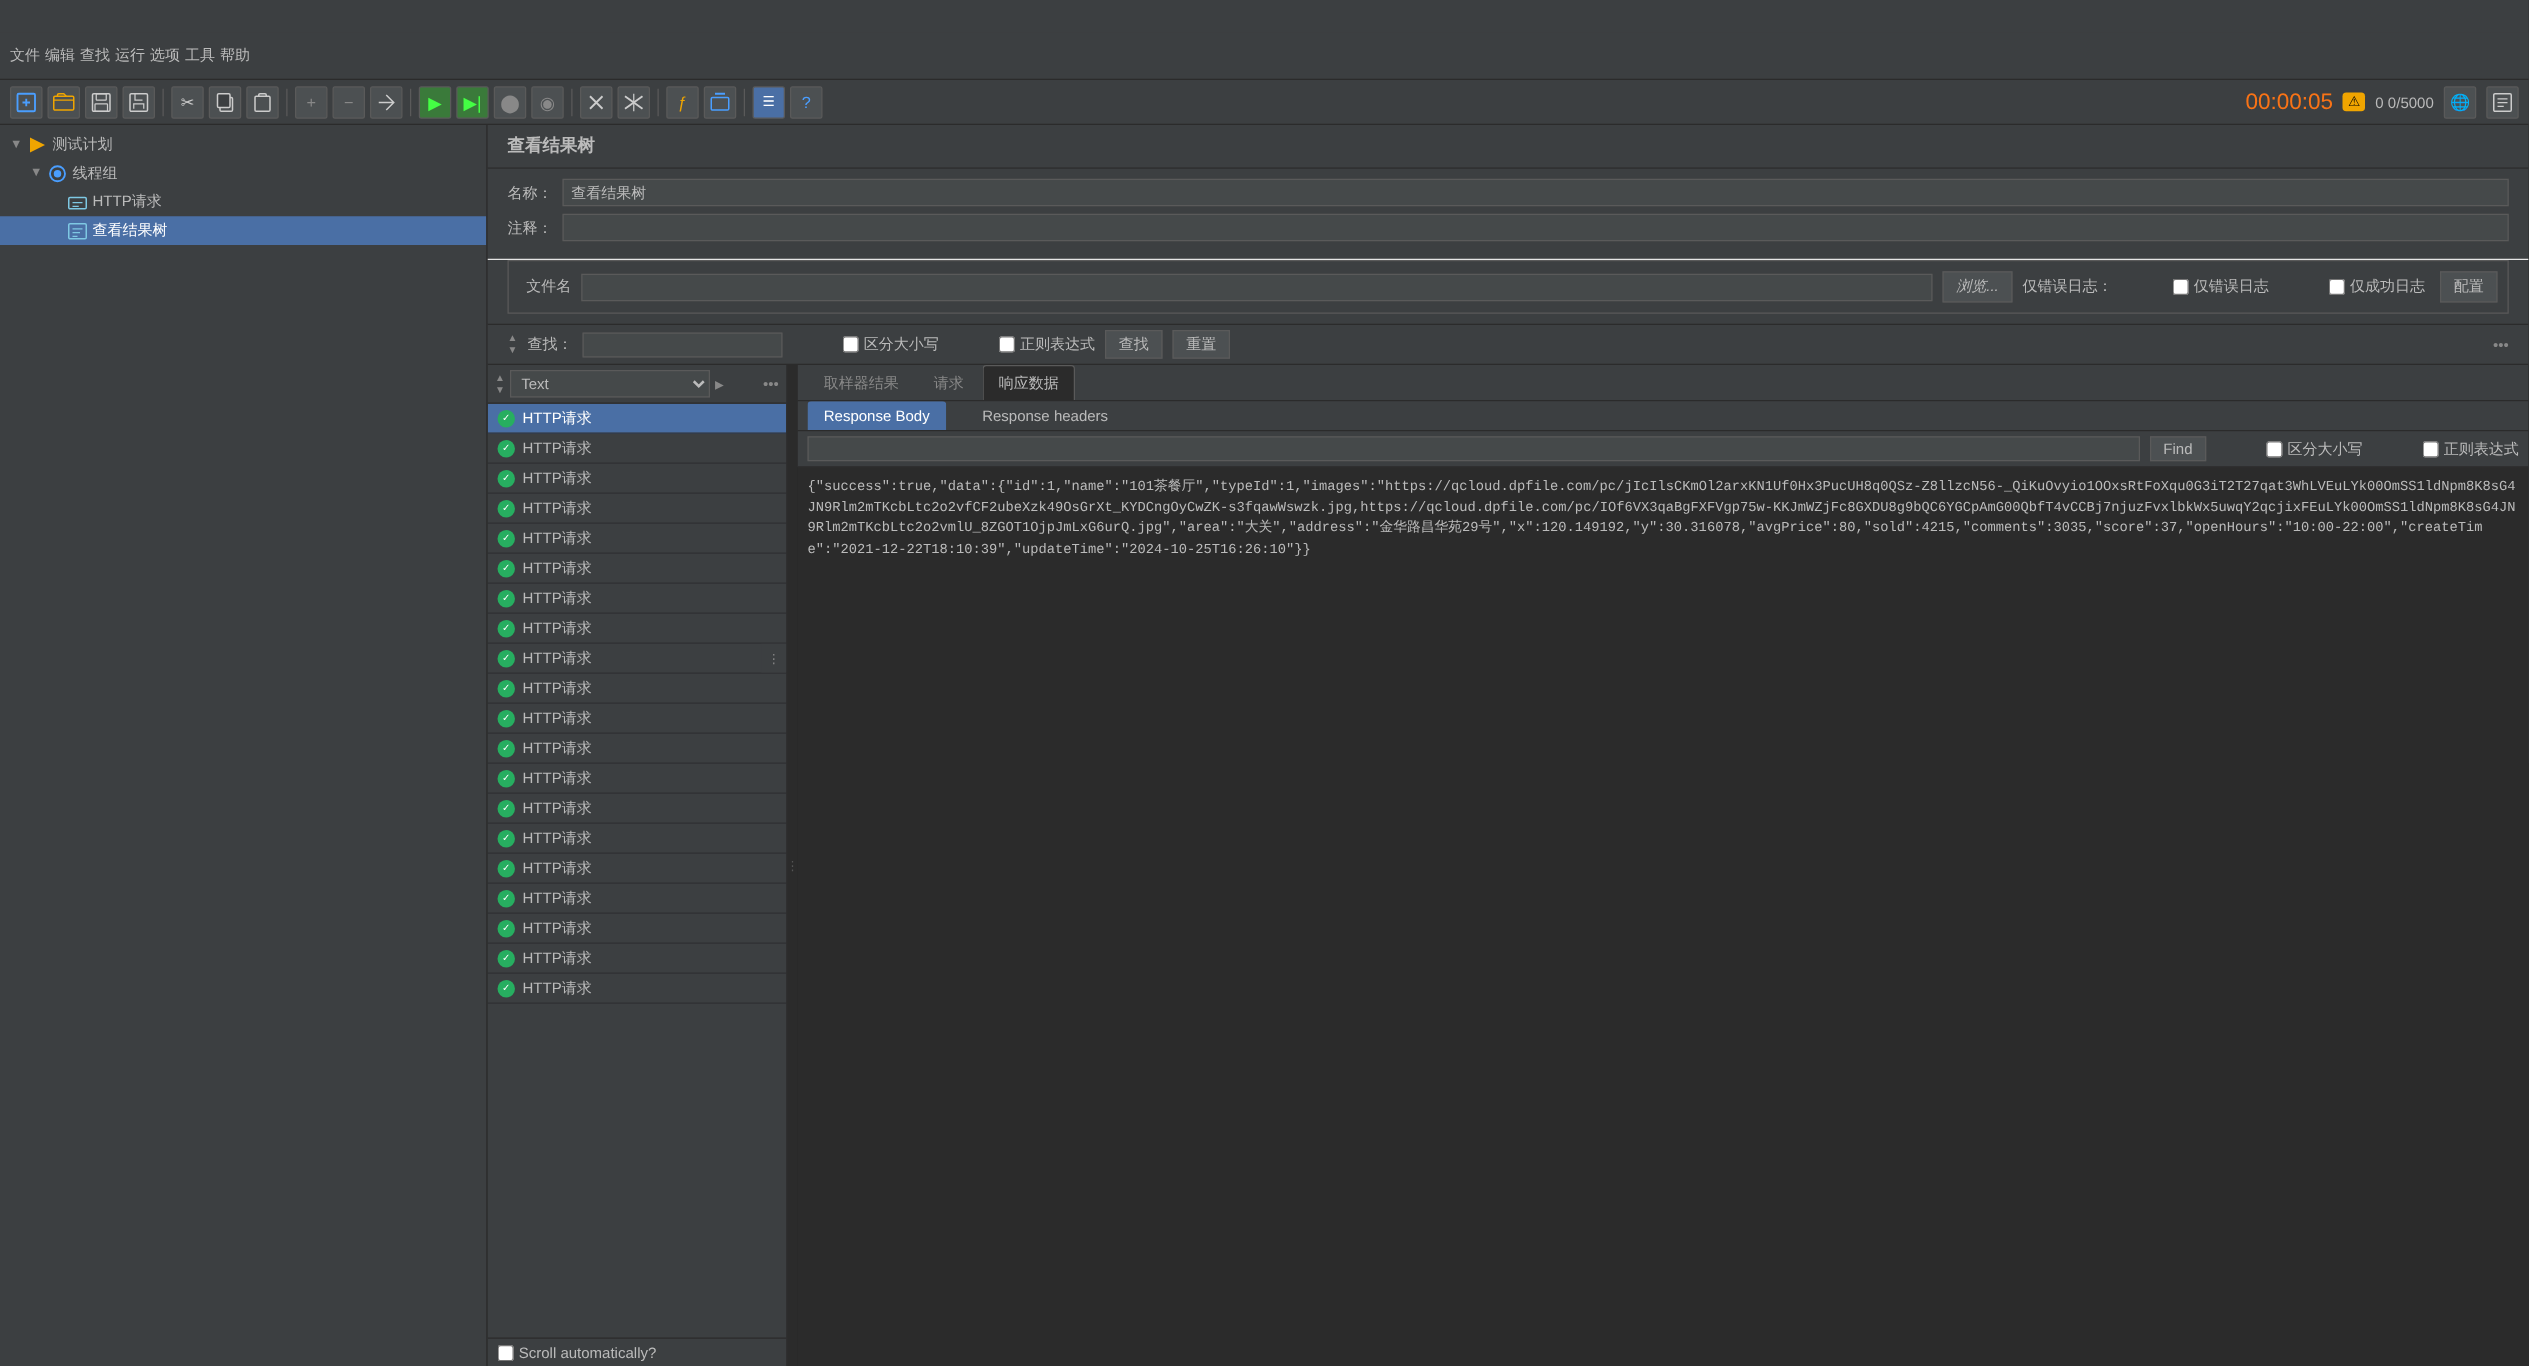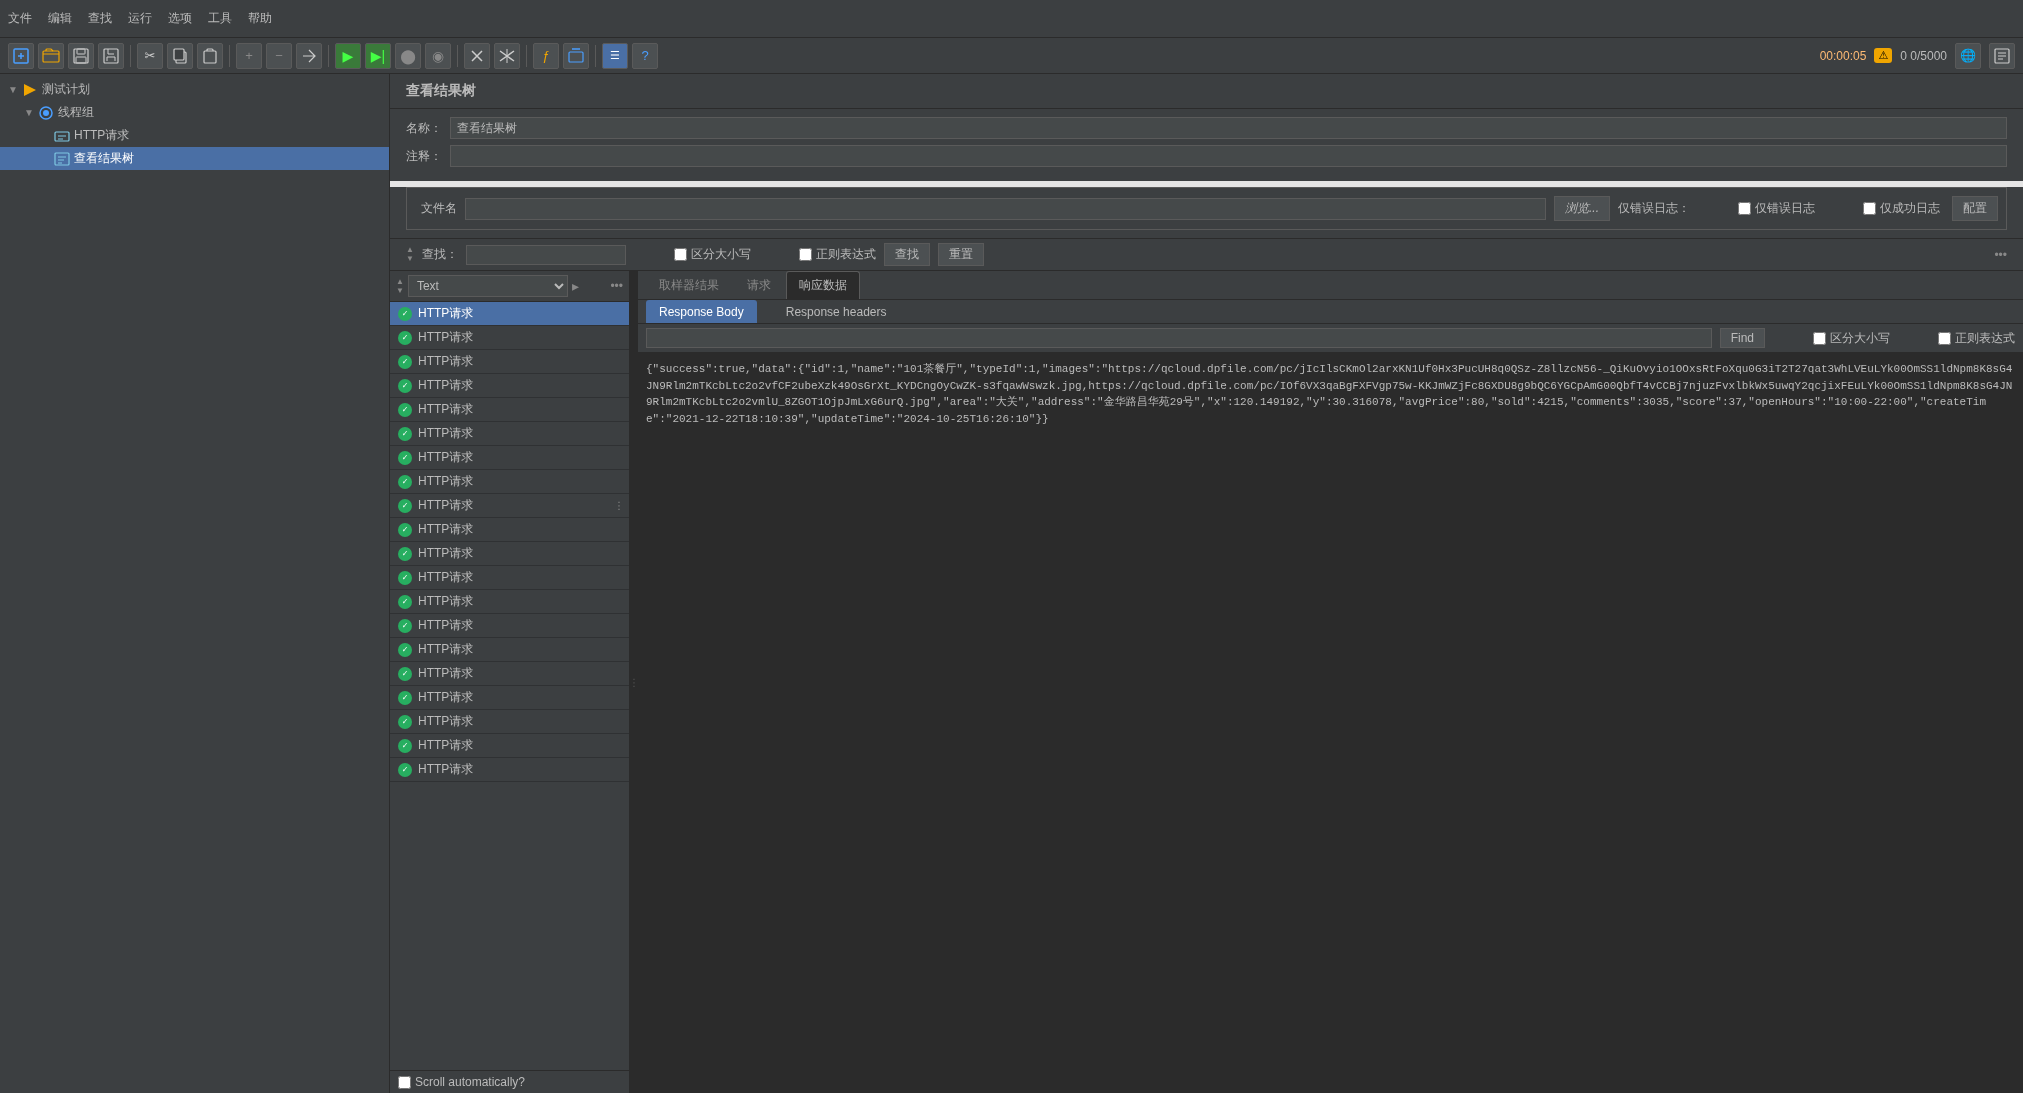--- a/index.html
+++ b/index.html
@@ -15,23 +15,24 @@
       flex-direction: column;
     }
 
     
     .menu-bar {
       background: #3c3f41;
       border-bottom: 1px solid #2b2b2b;
       padding: 2px 8px;
       display: flex;
       align-items: center;
-      gap: 16px;
+      gap: 4px;
       height: 38px;
       flex-shrink: 0;
+      margin-top: 26px;
     }
     .menu-item {
       color: #bbb;
       cursor: pointer;
       font-size: 12px;
     }
 
     
     .toolbar {
       background: #3c3f41;
@@ -63,21 +64,21 @@
       margin: 0 2px;
     }
     .toolbar-spacer { flex: 1; }
     .toolbar-right {
       display: flex;
       align-items: center;
       gap: 8px;
       color: #bbb;
       font-size: 12px;
     }
-    .timer-display { font-size: 12px; color: #fdba74; }
+    .timer-display { font-size: 18px; color: #f97316; }
     .warning-badge {
       background: #f0a500;
       color: #000;
       border-radius: 3px;
       padding: 1px 4px;
       font-size: 11px;
     }
     .count-display { font-size: 12px; color: #bbb; }
 
     
@@ -130,21 +131,21 @@
       border-bottom: 1px solid #2b2b2b;
       font-size: 14px;
       font-weight: bold;
       color: #bbb;
     }
 
     
     .form-area {
       background: #3c3f41;
       padding: 8px 16px;
-      border-bottom: 6px solid #e5e5e5;
+      border-bottom: 1px solid #e5e5e5;
     }
     .form-row {
       display: flex;
       align-items: center;
       margin-bottom: 6px;
       gap: 8px;
     }
     .form-label {
       color: #bbb;
       font-size: 12px;

